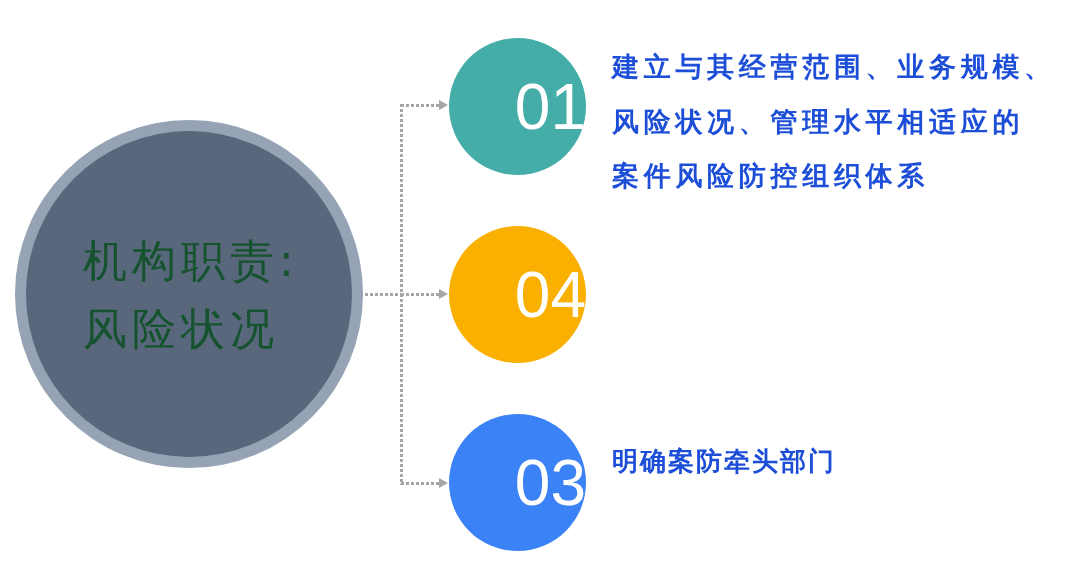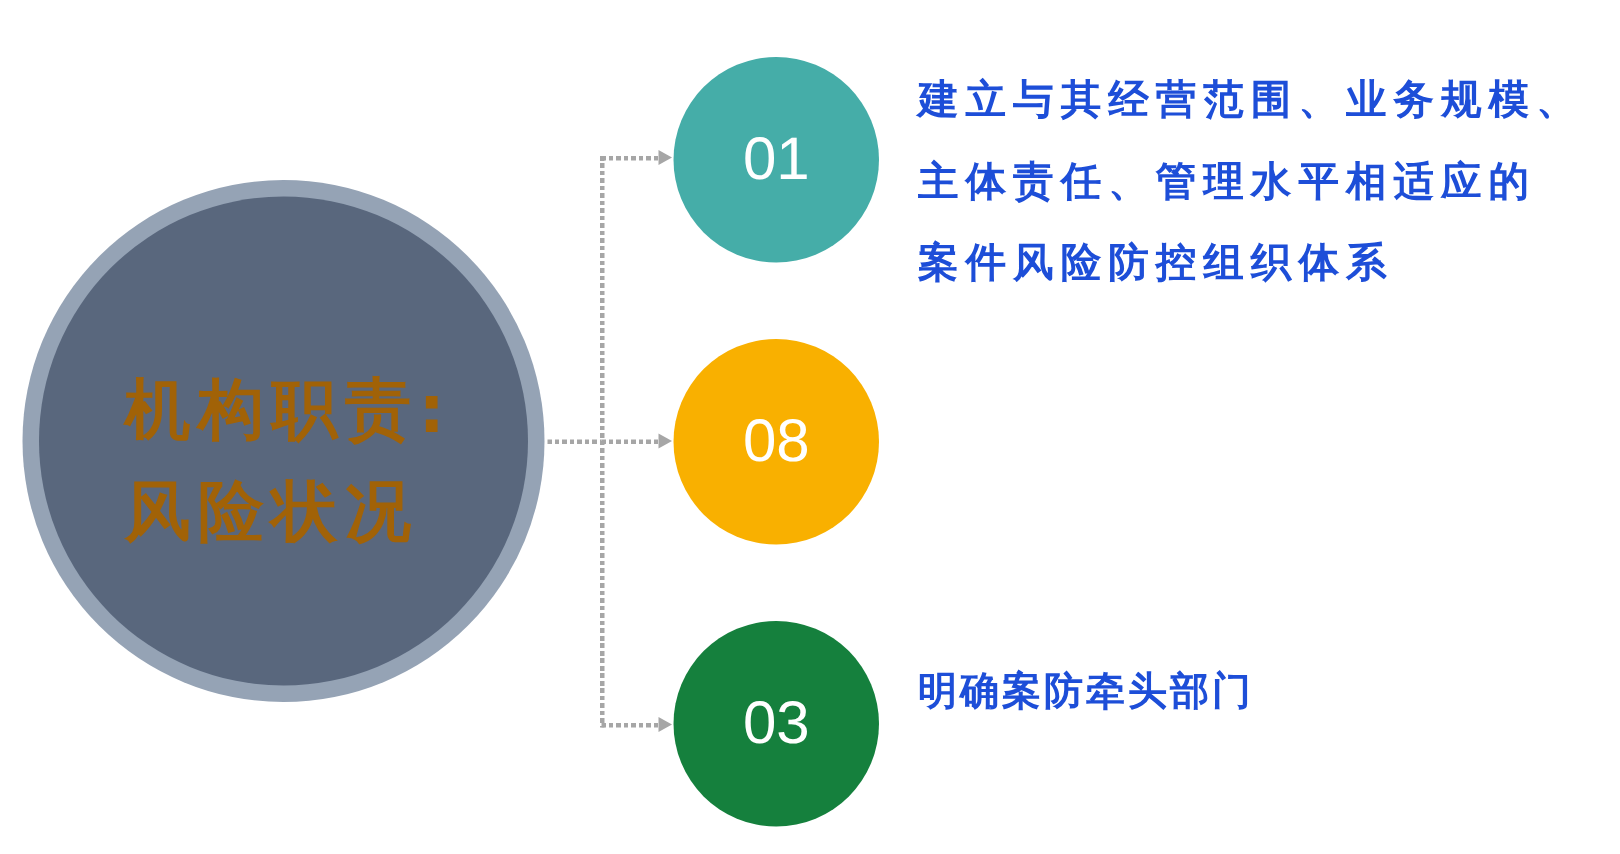--- a/index.html
+++ b/index.html
@@ -28,25 +28,25 @@
       left: 11px;
       top: 11px;
       width: 326px;
       height: 326px;
       border-radius: 50%;
       background: #59677d;
     }
     .main-title {
       position: absolute;
       left: 83px;
-      top: 240px;
+      top: 227px;
       width: 240px;
-      color: #a16207;
+      color: #14532d;
       font-size: 44px;
-      font-weight: bold;
+      font-weight: normal;
       line-height: 68px;
       letter-spacing: 5px;
       white-space: nowrap;
     }
     .main-title span { display: block; }
 
     .dot-h, .dot-v {
       position: absolute;
     }
     .dot-h {
@@ -66,24 +66,24 @@
       border-left: 9px solid #a6a6a6;
     }
 
     .num-circle {
       position: absolute;
       width: 137px;
       height: 137px;
       border-radius: 50%;
       display: flex;
       align-items: center;
-      justify-content: center;
+      justify-content: flex-end;
       color: #ffffff;
       font-family: "Liberation Sans", sans-serif;
-      font-size: 40px;
+      font-size: 64px;
       font-weight: normal;
     }
 
     .item-text {
       position: absolute;
       left: 612px;
       color: #1d4ed8;
       font-size: 27px;
       font-weight: bold;
       letter-spacing: 4.7px;
@@ -113,28 +113,28 @@
 <div class="dot-h" style="left:401px; top:293px; width:38px;"></div>
 <div class="dot-h" style="left:401px; top:482px; width:38px;"></div>
 <div class="arrow" style="left:439px; top:100px;"></div>
 <div class="arrow" style="left:439px; top:289px;"></div>
 <div class="arrow" style="left:439px; top:478px;"></div>
 
 <div class="num-circle" id="c1" style="left: 449px; top: 38px; background: rgb(69, 173, 168);">
   <span>01</span>
 </div>
 <div class="num-circle" id="c2" style="left: 449px; top: 226px; background: rgb(249, 176, 0);">
-  <span>08</span>
+  <span>04</span>
 </div>
-<div class="num-circle" id="c3" style="left: 449px; top: 414px; background: #15803d;">
+<div class="num-circle" id="c3" style="left: 449px; top: 414px; background: #3b82f6;">
   <span>03</span>
 </div>
 
 <div class="item-text" style="top:40px;">
   <span>建立与其经营范围、业务规模、</span>
-  <span>主体责任、管理水平相适应的</span>
+  <span>风险状况、管理水平相适应的</span>
   <span>案件风险防控组织体系</span>
 </div>
 <div class="item-text" style="top:243px;">
 </div>
 <div class="item-text small" style="top:434px;">
   <span>明确案防牵头部门</span>
 </div>
 
 </body></html>

